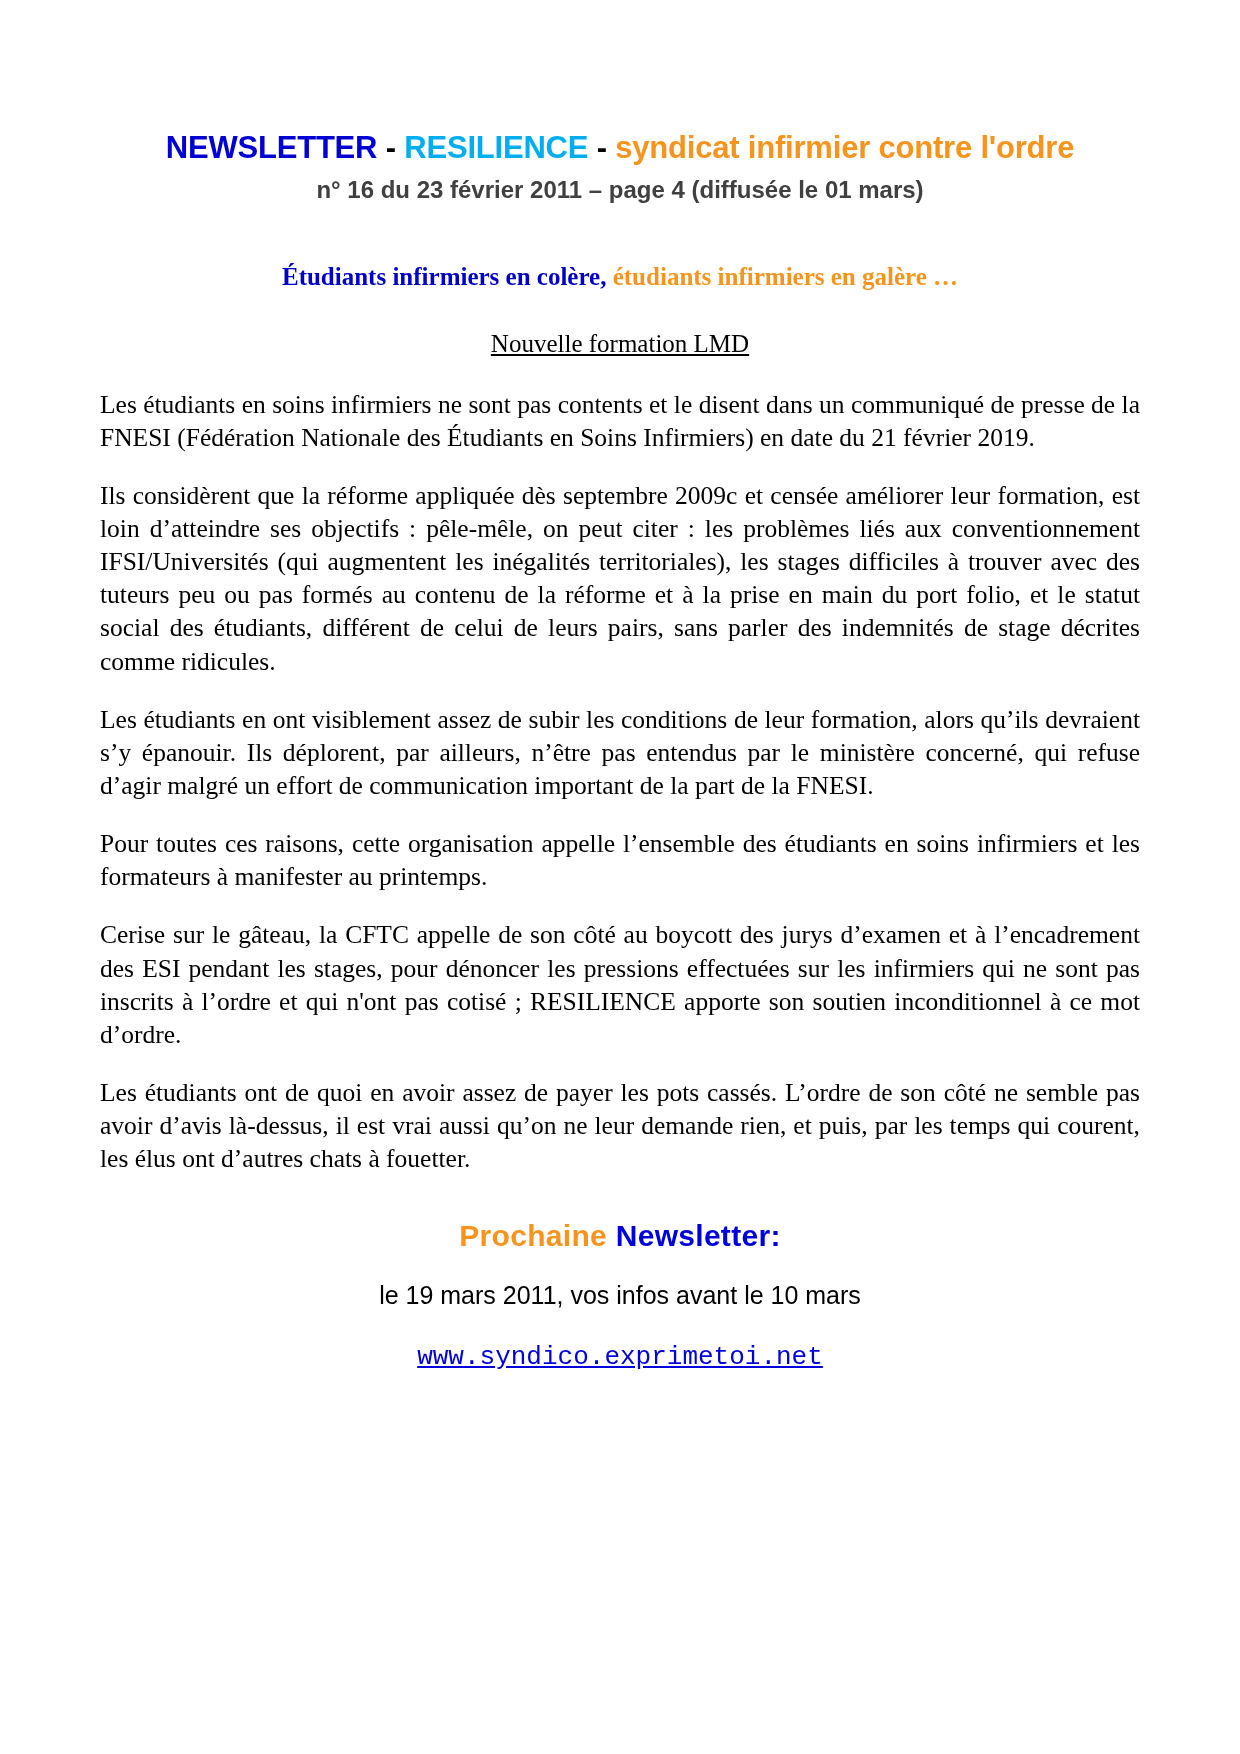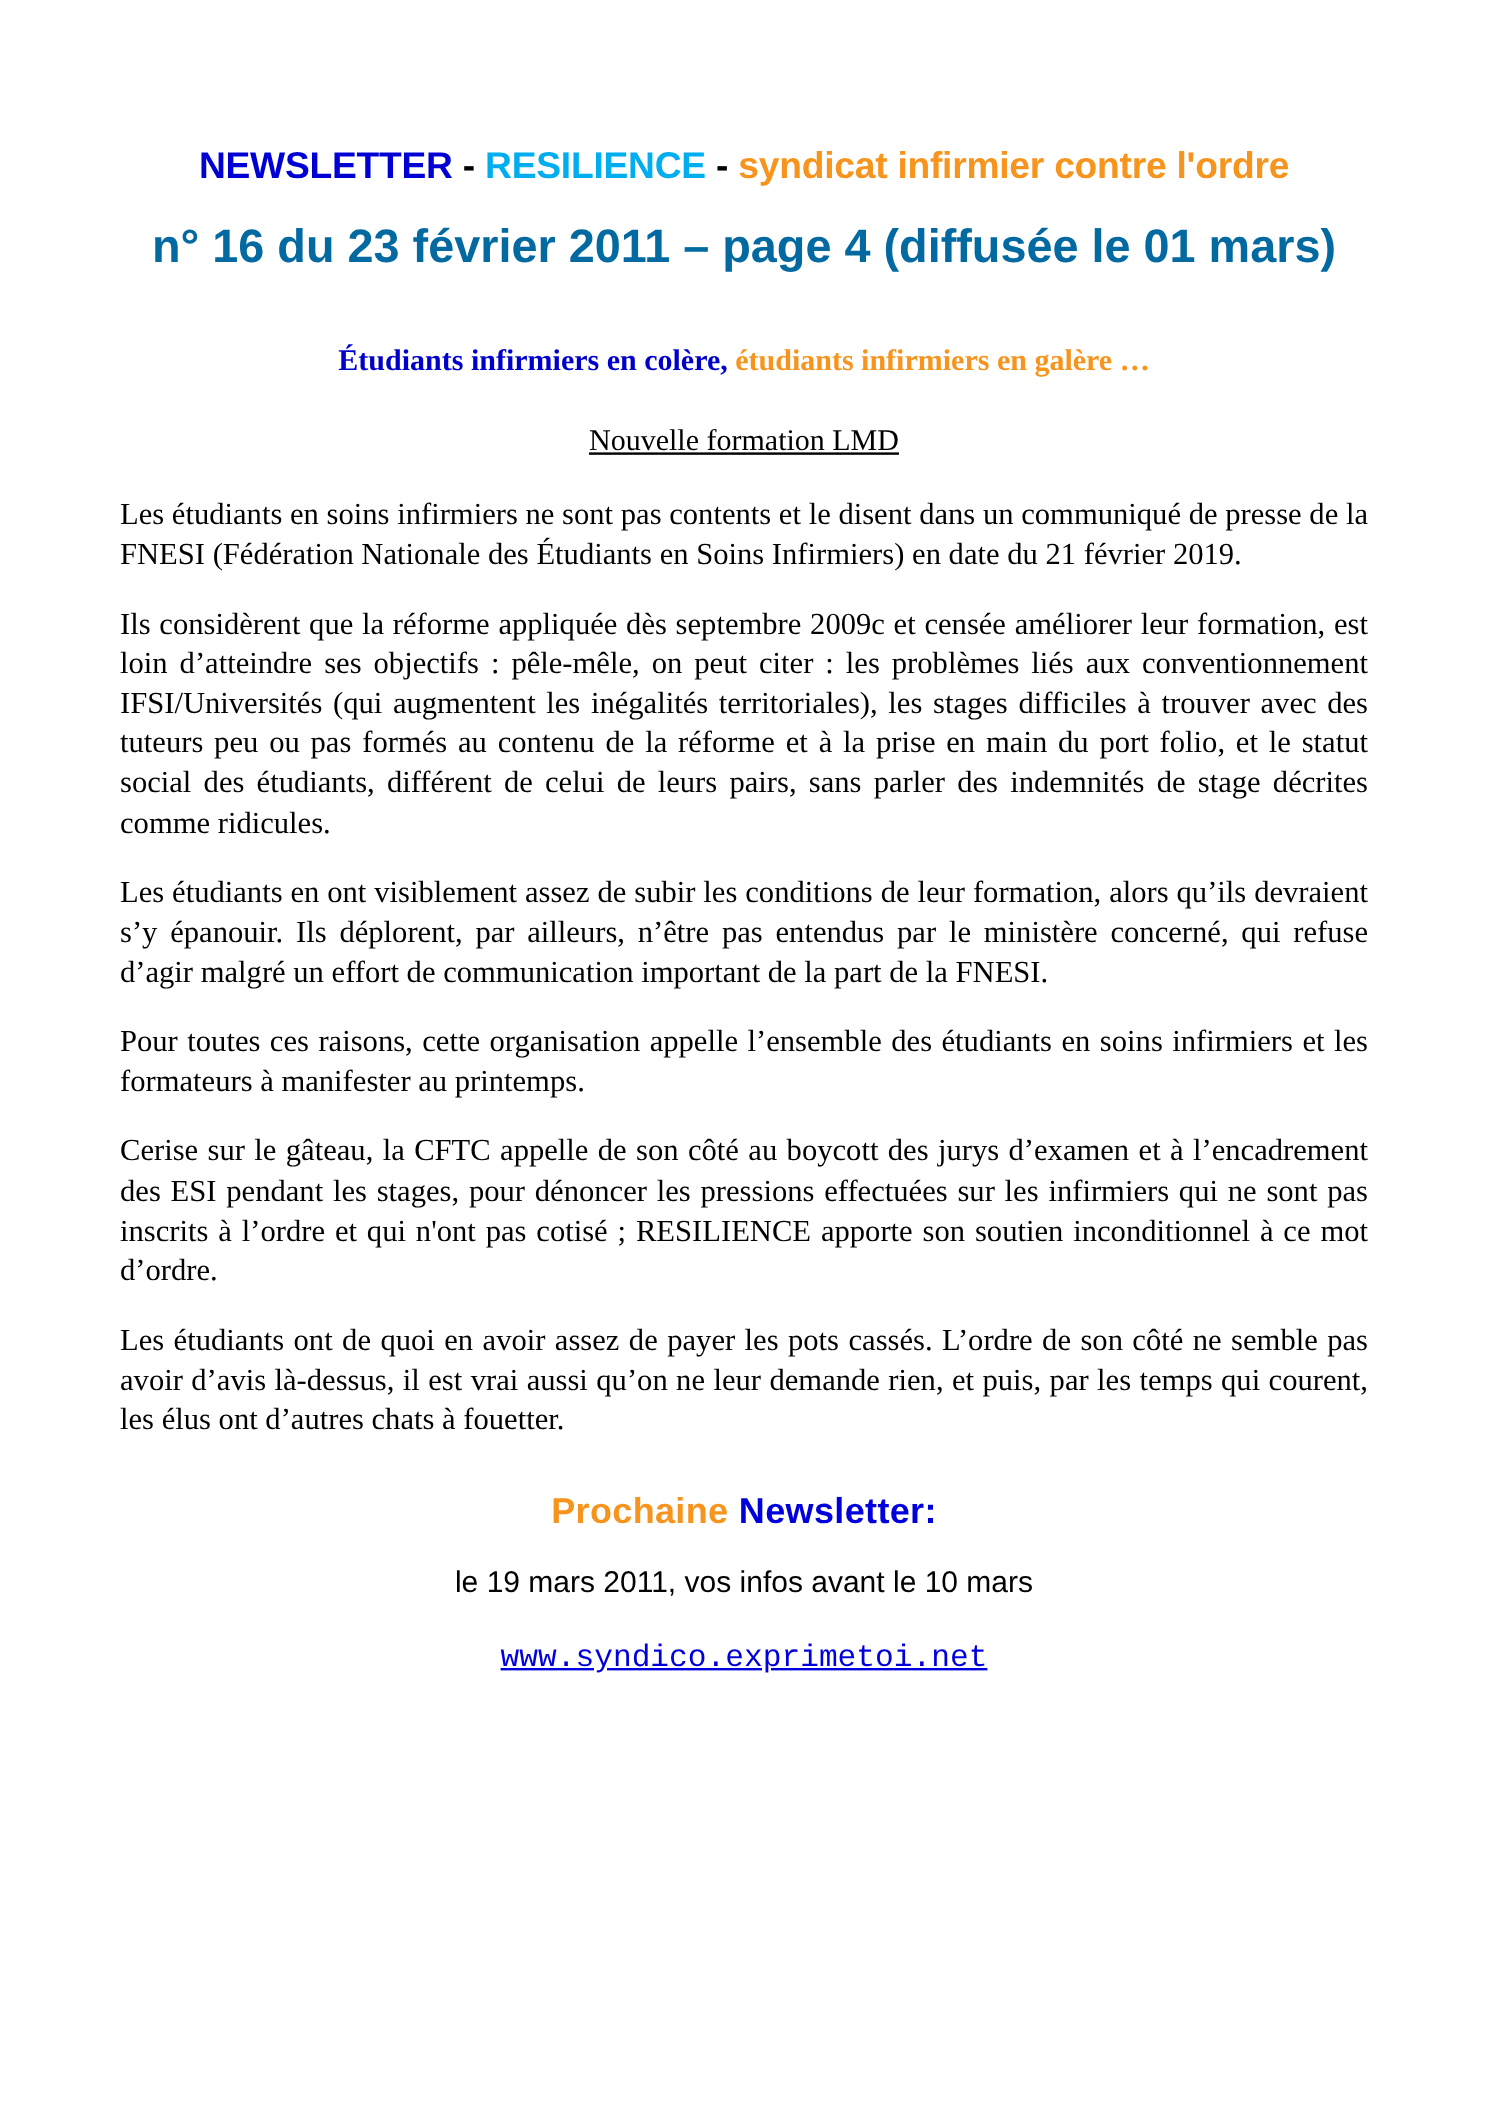--- a/index.html
+++ b/index.html
@@ -13,21 +13,21 @@
     height: 1754px;
     position: relative;
     font-family: "Liberation Serif", "DejaVu Serif", serif;
     color: #000000;
     overflow: hidden;
   }
 
   .page {
     position: absolute;
     left: 0;
-    top: 2px;
+    top: 12px;
     width: 1240px;
     height: 1338px;
     box-sizing: border-box;
     padding: 0 100px;
   }
 
   
   .masthead {
     text-align: center;
     padding-top: 118px;
@@ -41,23 +41,23 @@
     white-space: nowrap;
   }
   .mh-newsletter { color: #0000D4; }
   .mh-sep        { color: #000000; }
   .mh-resilience { color: #00AEEF; }
   .mh-tagline    { color: #F7941D; }
 
   .masthead-sub {
     font-family: "Liberation Sans", "DejaVu Sans", sans-serif;
     font-weight: bold;
-    font-size: 39px;
-    color: #0369a1;
-    margin-top: 28px;
+    font-size: 24px;
+    color: #404040;
+    margin-top: 10px;
     white-space: nowrap;
   }
 
   
   .article-title {
     text-align: center;
     margin-top: 58px;
     font-family: "Liberation Serif", "DejaVu Serif", serif;
     font-weight: bold;
     font-size: 25px;

